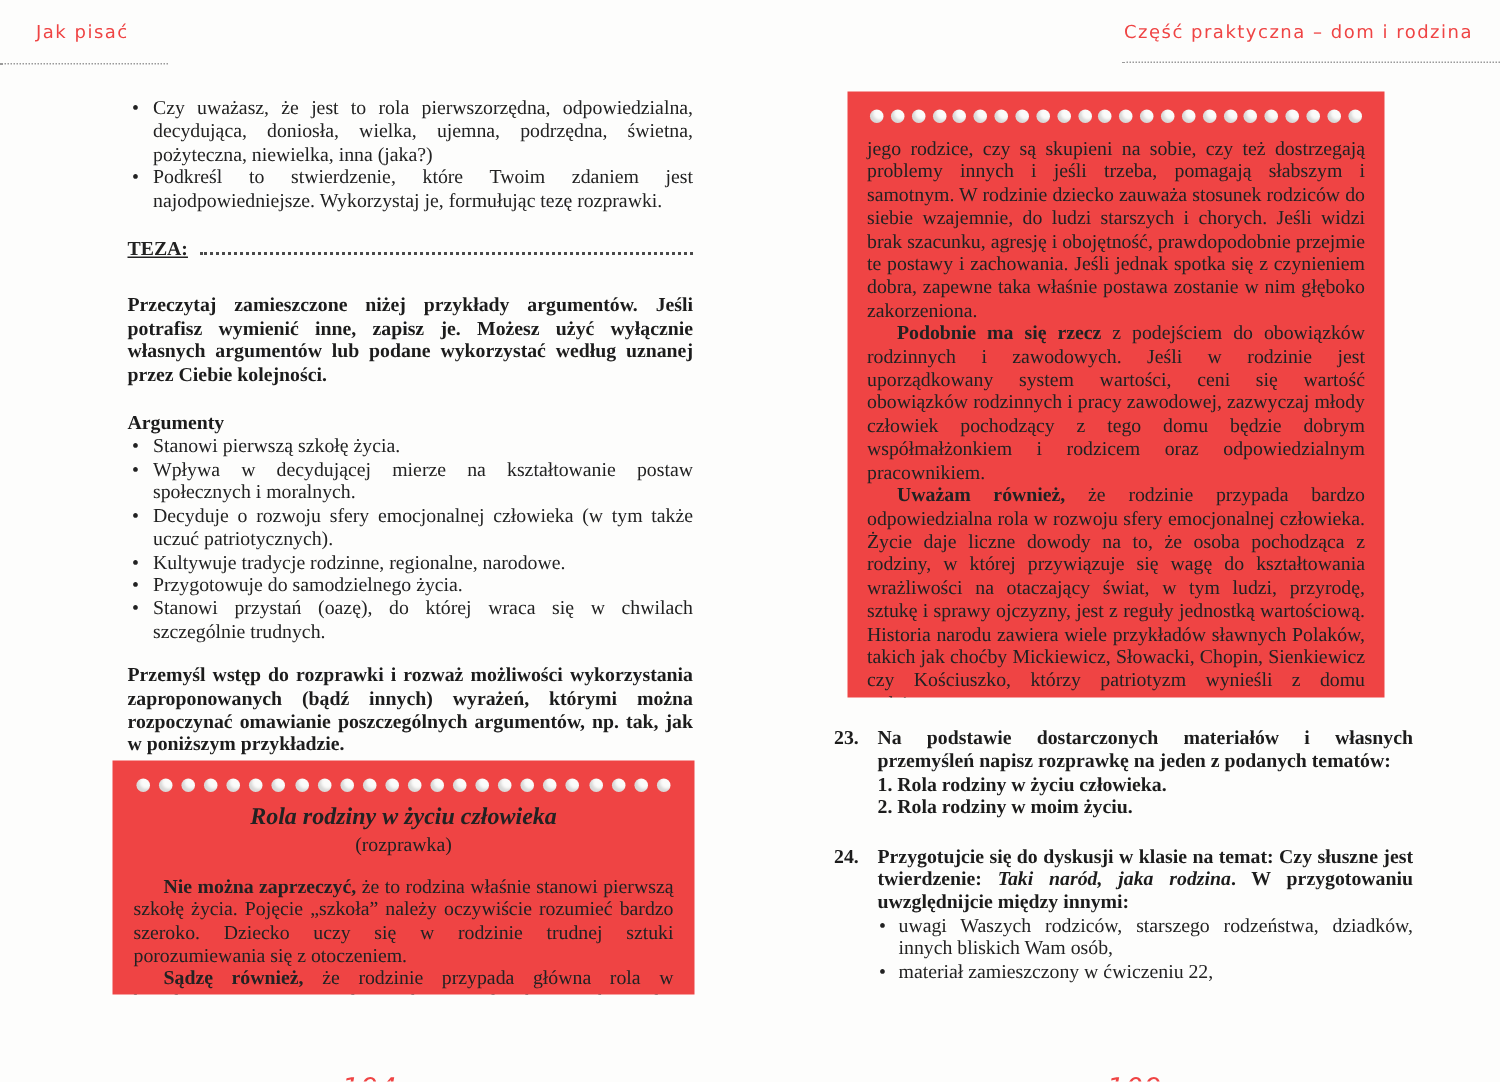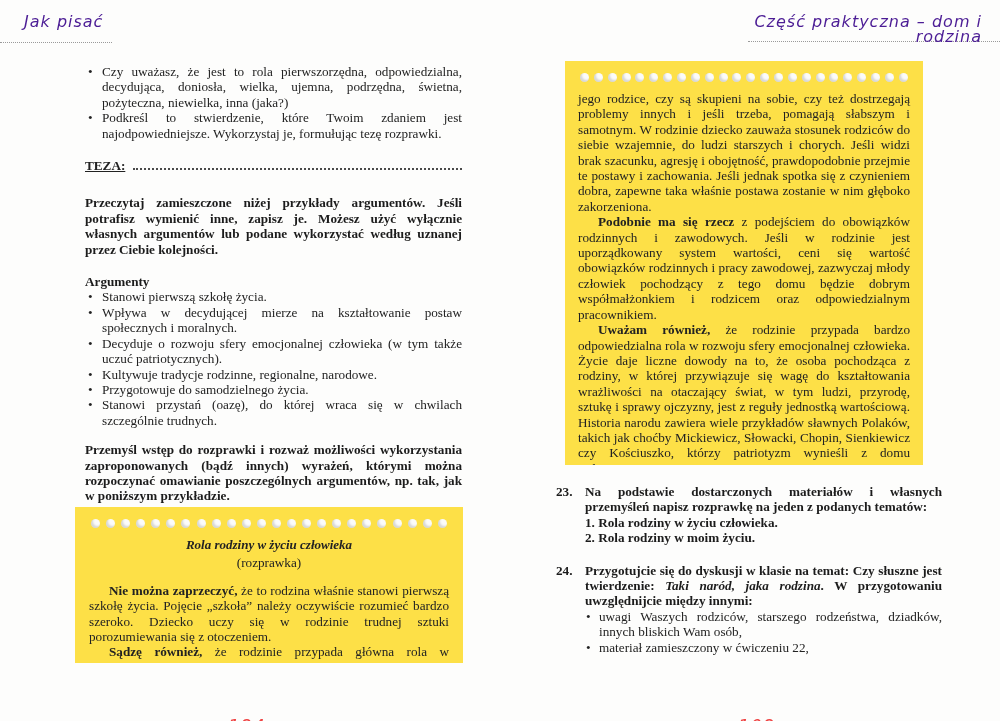--- a/index.html
+++ b/index.html
@@ -6,44 +6,44 @@
   body{
     width:1000px;height:721px;position:relative;
     background:#fdfdfc;color:#222;
     font-family:"Liberation Serif","DejaVu Serif",serif;
     font-size:13.2px;line-height:15.4px;
     overflow:hidden;
   }
   
   .hdr{position:absolute;top:14px;height:28px;
     font-family:"DejaVu Sans","Liberation Sans",sans-serif;
-    font-style:italic;color:#4c1d95;font-size:16px;letter-spacing:1px;
+    color:#ef4444;font-size:12px;letter-spacing:1px;
     border-bottom:1px dotted #9a9a9a;}
   .hdr-left{left:0;width:88px;padding-left:24px;}
   .hdr-right{left:748px;width:252px;text-align:right;padding-right:18px;box-sizing:border-box;}
   
   .col-left{position:absolute;left:85px;top:64px;width:377px;}
   p{margin:0;text-align:justify;}
   .bold{font-weight:bold;color:#1c1c1c;}
   ul.bullets{list-style:none;margin:0;padding:0;}
   ul.bullets li{position:relative;padding-left:17px;text-align:justify;}
   ul.bullets li::before{content:"•";position:absolute;left:3px;top:0;}
   .teza-row{display:flex;margin-top:17px;font-weight:bold;text-decoration:underline;}
   .dotline{flex:1;border-bottom:2px dotted #4a4a4a;margin:0 0 3px 8px;}
   .intro{margin-top:22px;}
   .arg-head{margin-top:17px;}
   .outro{margin-top:14px;}
   
-  .graybox{position:absolute;background:#fde047;box-sizing:border-box;overflow:hidden;}
+  .graybox{position:absolute;background:#ef4444;box-sizing:border-box;overflow:hidden;}
   .graybox-left{left:75px;top:507px;width:388px;height:156px;padding:5px 14px;}
   .graybox-right{left:565px;top:61px;width:358px;height:404px;padding:5px 13px;}
   .scallops{display:flex;justify-content:space-between;align-items:center;height:15px;margin:4px 2px 6px;}
   .dot{width:9px;height:9px;border-radius:50%;background:#fbfbfa;
        box-shadow:inset 2px -2px 2px rgba(0,0,0,0.14);}
-  .box-title{text-align:center;font-weight:bold;font-style:italic;font-size:13px;margin-top:5px;}
+  .box-title{text-align:center;font-weight:bold;font-style:italic;font-size:16px;margin-top:5px;}
   .box-subtitle{text-align:center;margin:3px 0 12px;}
   .indent{text-indent:20px;}
   
   .exercises{position:absolute;left:556px;top:484px;width:386px;}
   .exercise{display:flex;margin-bottom:17px;}
   .exercise .num{width:29px;flex-shrink:0;font-weight:bold;color:#1c1c1c;}
   .exercise .ex-body{flex:1;}
   .ex-option{font-weight:bold;color:#1c1c1c;}
   .exercise ul.bullets li{padding-left:14px;margin:0;}
   .exercise ul.bullets li::before{left:1px;}

